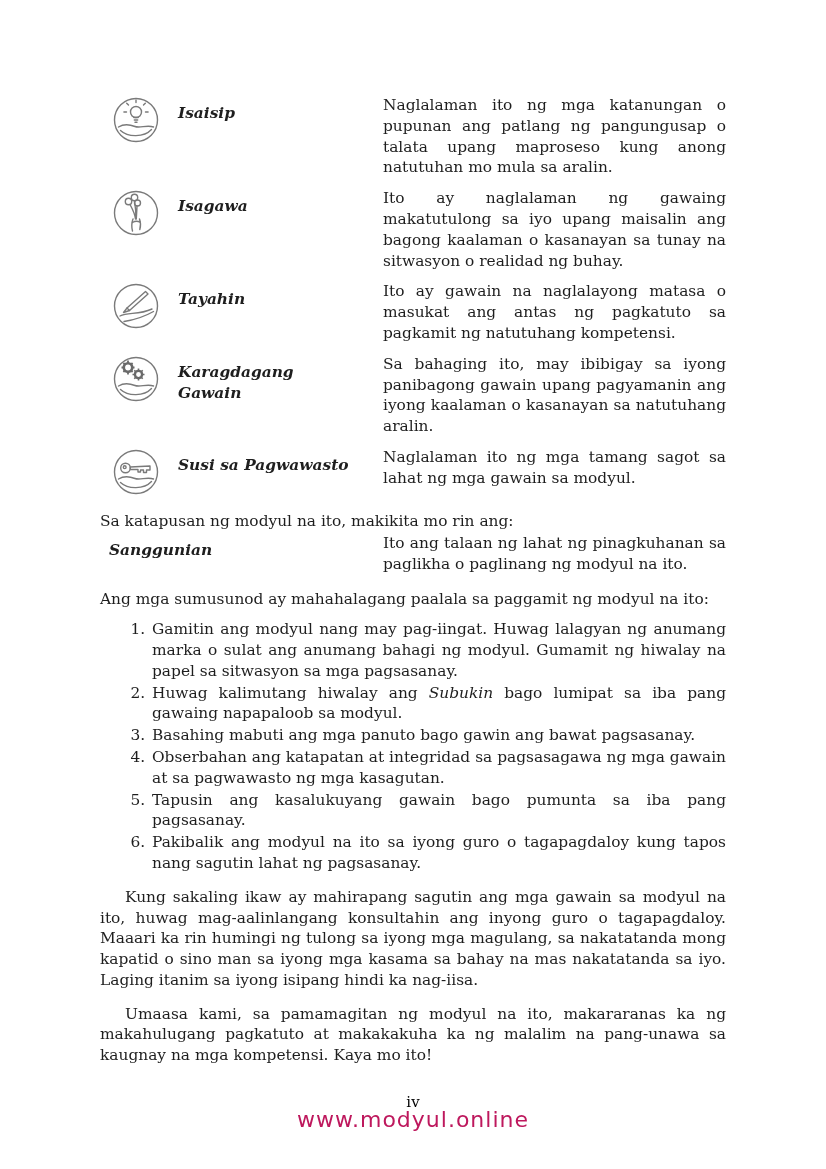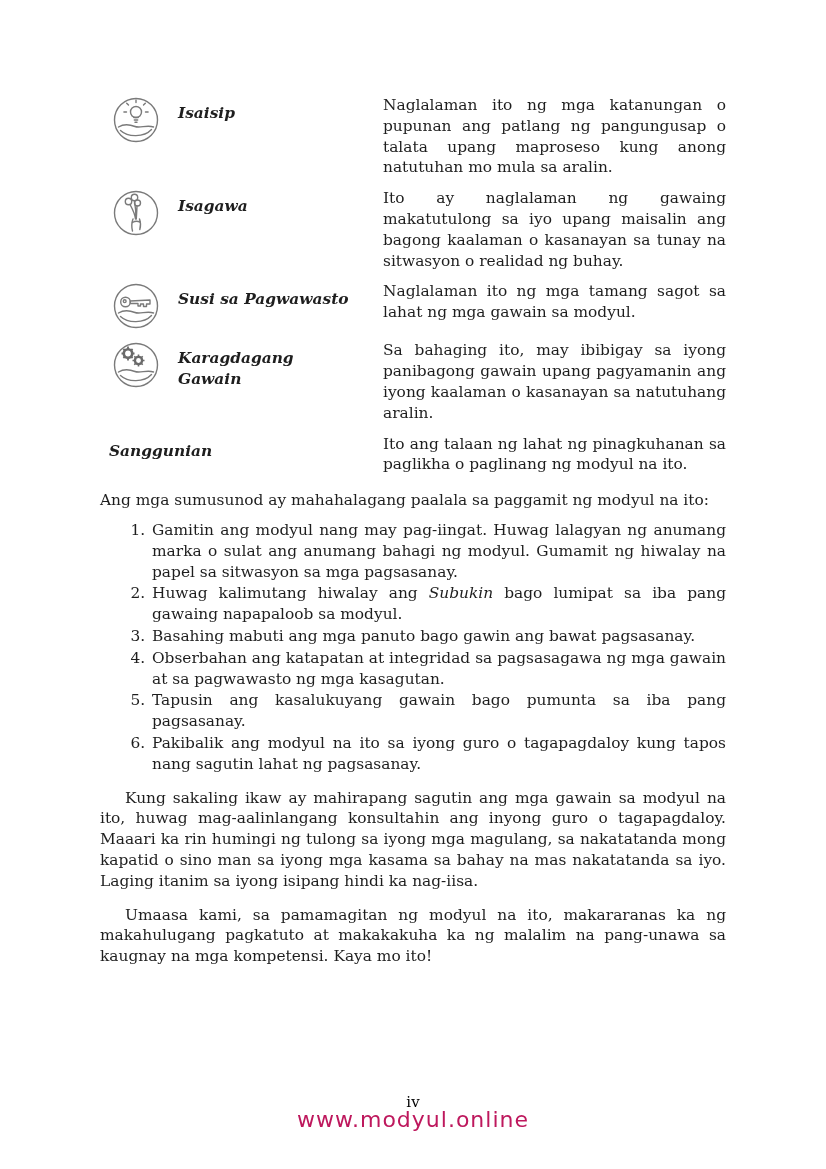--- a/index.html
+++ b/index.html
@@ -78,34 +78,32 @@
           <circle class="ic" cx="25.5" cy="14" r="3"></circle>
           <path class="ic" d="M18 15.5 C 21 21, 23 25, 23.5 30 M22.5 12 C 23.5 18, 24 24, 24 30 M25 17 C 24.8 22, 24.5 26, 24.3 30"></path>
           <path class="ic" d="M21 30 c -1.5 4, -1.5 8, -0.5 12 M27.5 30 c 1.5 4, 1.2 7.5, 0.3 10.5"></path>
           <path class="ic" d="M20.5 33.5 q 3.5 -2.2 7.5 -0.5"></path>
         </svg>
       </div>
       <div class="lcell">Isagawa</div>
       <div class="dcell">Ito ay naglalaman ng gawaing makatutulong sa iyo upang maisalin ang bagong kaalaman o kasanayan sa tunay na sitwasyon o realidad ng buhay.</div>
     </div>
 
-
     <div class="irow">
       <div class="icell">
         <svg width="48" height="48" viewBox="0 0 48 48">
           <circle class="ic" cx="24" cy="24" r="21.5"></circle>
-          <circle class="ic" cx="13.5" cy="20" r="4.8"></circle>
-          <circle class="ic" cx="12.7" cy="19.2" r="1.4"></circle>
-          <path class="ic" d="M18.3 19 L38 18 L38 22 L34.5 22 L34.5 24.5 L31.5 24.5 L31.5 22 L28.5 22 L28.5 24 L26 24 L26 21.5 L18.3 21.5 Z"></path>
-          <path class="ic" d="M6.5 31 C 12 27.5, 18 28.5, 23 30.5 C 28 32.5, 35 28.5, 41.5 31"></path>
-          <path class="ic" d="M8.5 34.5 C 16 41.5, 32 41.5, 39.5 33.5"></path>
+          <path class="ic" d="M33.5 9.5 L15 26 L17.5 28.5 L36 12 Z"></path>
+          <path class="ic" d="M15 26 L11.5 30.5 L17.5 28.5"></path>
+          <path class="ic" d="M8 34 C 16 29.5, 26 33.5, 40 27"></path>
+          <path class="ic" d="M12 39.5 C 22 38, 31 35.5, 41.5 29.5"></path>
         </svg>
       </div>
-      <div class="lcell">Susi sa Pagwawasto</div>
-      <div class="dcell">Naglalaman ito ng mga tamang sagot sa lahat ng mga gawain sa modyul.</div>
+      <div class="lcell">Tayahin</div>
+      <div class="dcell">Ito ay gawain na naglalayong matasa o masukat ang antas ng pagkatuto sa pagkamit ng natutuhang kompetensi.</div>
     </div>
 
     <div class="irow">
       <div class="icell">
         <svg width="48" height="48" viewBox="0 0 48 48">
           <circle class="ic" cx="24" cy="24" r="21.5"></circle>
           <g class="icf">
             <circle cx="16" cy="12.5" r="4.2" fill="none" stroke-width="2.6"></circle>
             <path d="M16 5.5 v3 M16 16.5 v3 M9.5 12.5 h3 M19.5 12.5 h3 M11.4 8 l2.1 2.1 M18.5 14.9 l2.1 2.1 M20.6 8 l-2.1 2.1 M13.5 14.9 l-2.1 2.1" stroke-width="1.8" fill="none"></path>
           </g>
@@ -115,20 +113,36 @@
           </g>
           <path class="ic" d="M6.5 31 C 12 27.5, 18 28.5, 23 30.5 C 28 32.5, 35 28.5, 41.5 31"></path>
           <path class="ic" d="M8.5 34.5 C 16 41.5, 32 41.5, 39.5 33.5"></path>
         </svg>
       </div>
       <div class="lcell">Karagdagang
 Gawain</div>
       <div class="dcell">Sa bahaging ito, may ibibigay sa iyong panibagong gawain upang pagyamanin ang iyong kaalaman o kasanayan sa natutuhang aralin.</div>
     </div>
 
+    <div class="irow">
+      <div class="icell">
+        <svg width="48" height="48" viewBox="0 0 48 48">
+          <circle class="ic" cx="24" cy="24" r="21.5"></circle>
+          <circle class="ic" cx="13.5" cy="20" r="4.8"></circle>
+          <circle class="ic" cx="12.7" cy="19.2" r="1.4"></circle>
+          <path class="ic" d="M18.3 19 L38 18 L38 22 L34.5 22 L34.5 24.5 L31.5 24.5 L31.5 22 L28.5 22 L28.5 24 L26 24 L26 21.5 L18.3 21.5 Z"></path>
+          <path class="ic" d="M6.5 31 C 12 27.5, 18 28.5, 23 30.5 C 28 32.5, 35 28.5, 41.5 31"></path>
+          <path class="ic" d="M8.5 34.5 C 16 41.5, 32 41.5, 39.5 33.5"></path>
+        </svg>
+      </div>
+      <div class="lcell">Susi sa Pagwawasto</div>
+      <div class="dcell">Naglalaman ito ng mga tamang sagot sa lahat ng mga gawain sa modyul.</div>
+    </div>
+
+    <p class="fullline">Sa katapusan ng modyul na ito, makikita mo rin ang:</p>
 
     <div class="irow sanggunian-row">
       <div class="lcell">Sanggunian</div>
       <div class="dcell">Ito ang talaan ng lahat ng pinagkuhanan sa paglikha o paglinang ng modyul na ito.</div>
     </div>
 
     <p class="fullline">Ang mga sumusunod ay mahahalagang paalala sa paggamit ng modyul na ito:</p>
 
     <ol class="reminders">
       <li><span>Gamitin ang modyul nang may pag-iingat. Huwag lalagyan ng anumang marka o sulat ang anumang bahagi ng modyul. Gumamit ng hiwalay na papel sa sitwasyon sa mga pagsasanay.</span><i></i><span></span></li>

